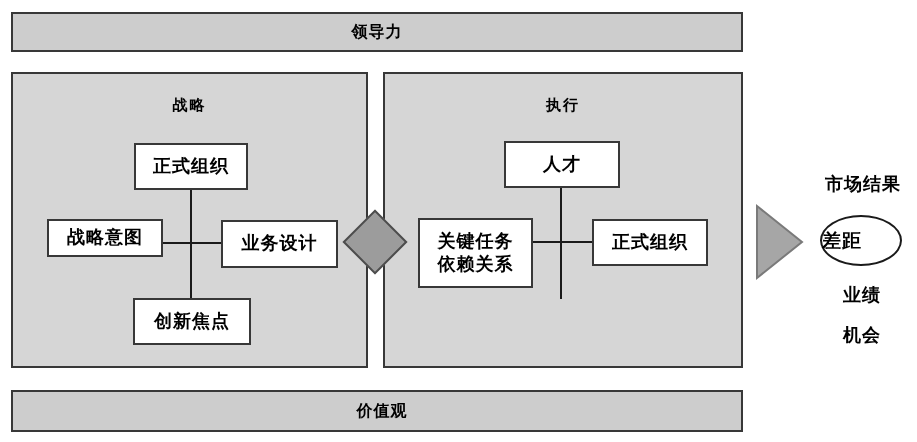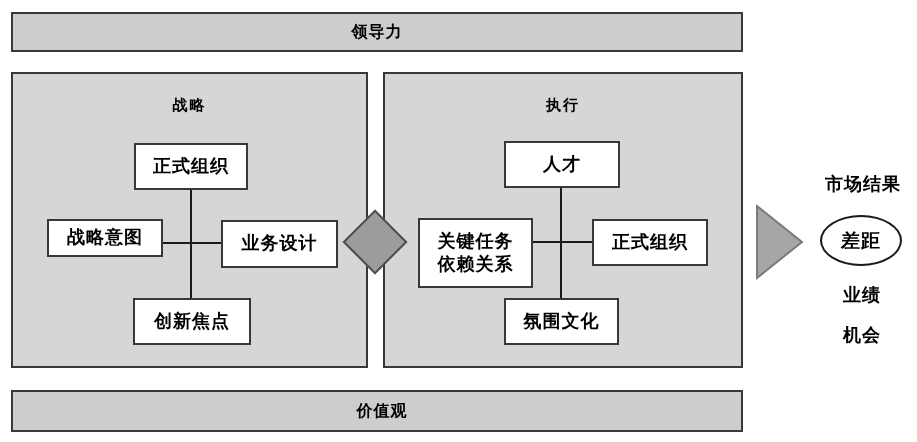--- a/index.html
+++ b/index.html
@@ -70,21 +70,21 @@
     text-align:center;white-space:nowrap;
   }
   #market-results-label{left:813px;top:172px;width:100px;}
   #performance-label{left:822px;top:283px;width:80px;}
   #opportunity-label{left:822px;top:323px;width:80px;}
   #gap-ellipse{
     position:absolute;left:820px;top:215px;width:82px;height:51px;
     background:var(--box-fill,#ffffff);
     border:2px solid #1a1a1a;box-sizing:border-box;
     border-radius:50%;
-    display:flex;align-items:center;justify-content:center;
+    display:flex;align-items:center;
     font-size:19px;font-weight:bold;letter-spacing:1px;
   }
 </style>
 </head>
 <body>
 
 <div id="canvas">
 
   <div id="top-bar" class="bar">
     <span>领导力</span>
@@ -119,23 +119,20 @@
   <div id="box-talent" class="node">
     <span>人才</span>
   </div>
   <div id="box-key-tasks" class="node">
     <span>关键任务</span>
     <span>依赖关系</span>
   </div>
   <div id="box-formal-org" class="node">
     <span>正式组织</span>
   </div>
-  <div id="box-culture" class="node">
-    <span>氛围文化</span>
-  </div>
 
   <div id="diamond"></div>
 
   <svg id="arrow-triangle" width="50" height="78">
     <polygon points="2,3 2,75 47,39" fill="#a6a6a6" stroke="#7a7a7a" stroke-width="2"></polygon>
   </svg>
 
   <div id="market-results-label" class="side-label">市场结果</div>
 
   <div id="gap-ellipse">

